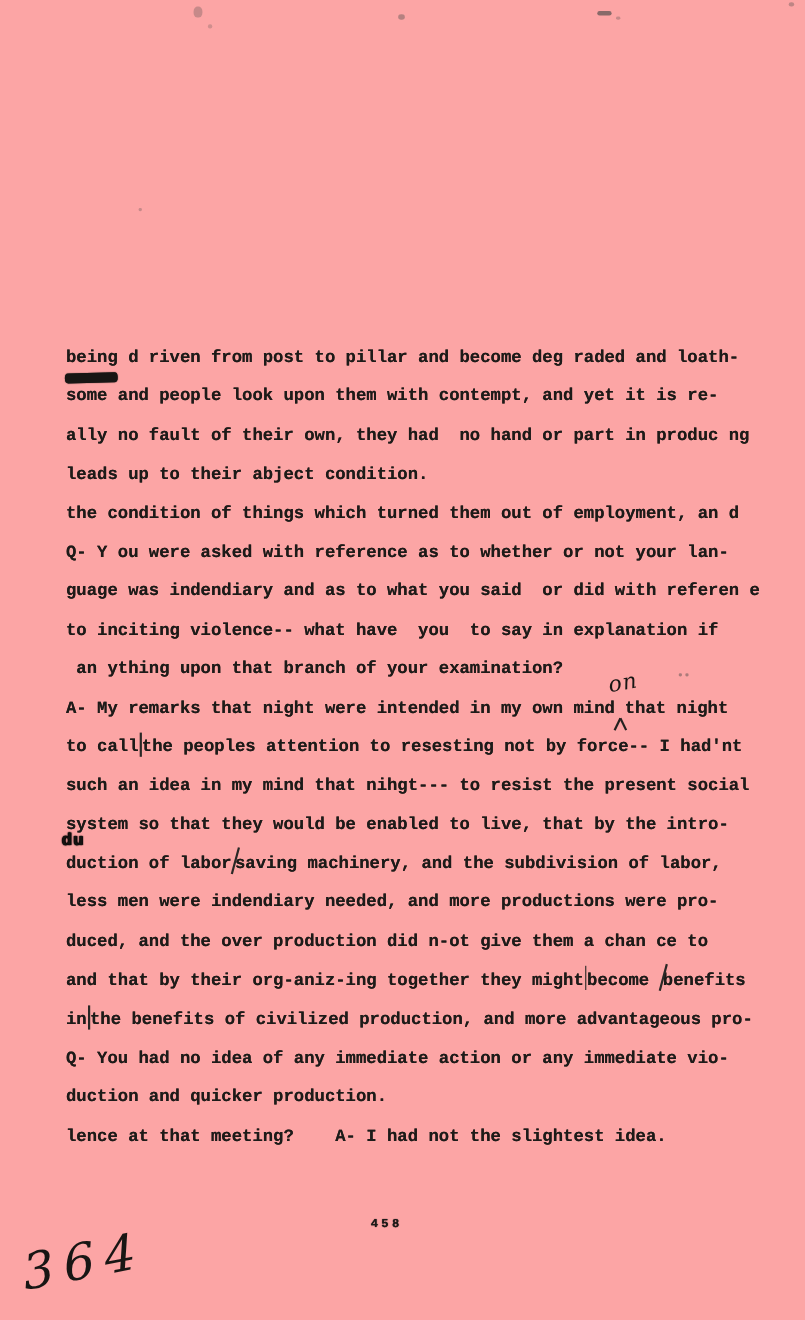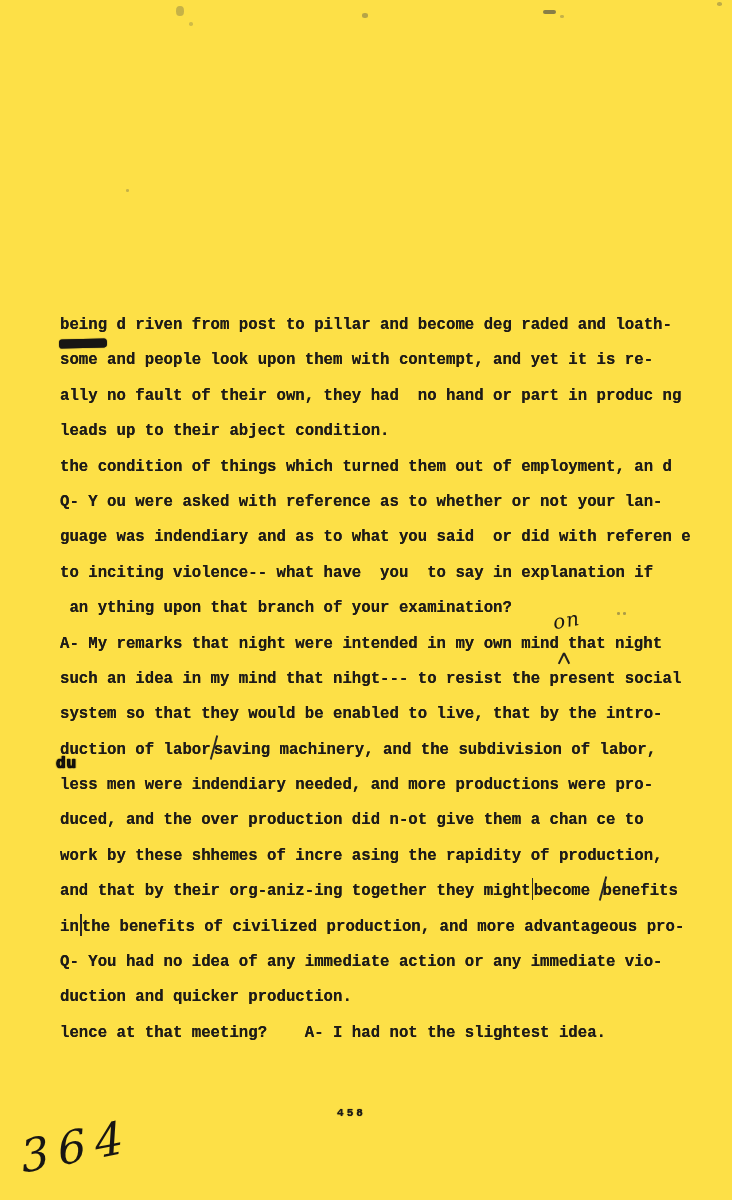--- a/index.html
+++ b/index.html
@@ -1,20 +1,20 @@
 <!DOCTYPE html>
 <html><head>
 <meta charset="utf-8">
 <style>
   html,body{margin:0;padding:0;background:#e8e8e6;}
   .page{
     position:relative;
     width:732px;height:1200px;
     margin:0 auto;
-    background:#fde047;
+    background:#fca5a5;
     overflow:hidden;
     font-family:"Liberation Mono", monospace;
     color:#1d1b19;
   }
   
   #transcript{
     position:absolute;left:60px;top:308px;width:660px;
     font-size:15.7px;font-weight:700;
     text-shadow:0 0 0.6px rgba(24,20,16,.85);
   }
@@ -97,26 +97,26 @@
       <div class="line"><span class="t">being d riven from post to pillar and become deg raded and loath-</span></div>
       <div class="line"><span class="t">some and people look upon them with contempt, and yet it is re-</span></div>
       <div class="line"><span class="t">ally no fault of their own, they had  no hand or part in produc ng</span></div>
       <div class="line"><span class="t">leads up to their abject condition.</span></div>
       <div class="line"><span class="t">the condition of things which turned them out of employment, an d</span></div>
       <div class="line"><span class="t">Q- Y ou were asked with reference as to whether or not your lan-</span></div>
       <div class="line"><span class="t">guage was indendiary and as to what you said  or did with referen e</span></div>
       <div class="line"><span class="t">to inciting violence-- what have  you  to say in explanation if</span></div>
       <div class="line"><span class="t"> an ything upon that branch of your examination?</span></div>
       <div class="line"><span class="t">A- My remarks that night were intended in my own mind</span><span class="insert"><span class="hand">on</span><span class="caret"></span></span><span class="t">that night</span></div>
+      <div class="line"><span class="t">to call</span><span class="vline"></span><span class="t">the peoples attention to resesting not by force-- I had'nt</span></div>
       <div class="line"><span class="t">such an idea in my mind that nihgt--- to resist the present social</span></div>
       <div class="line"><span class="t">system so that they would be enabled to live, that by the intro-</span></div>
       <div class="line"><span class="t">duction of labor</span><span class="slash"></span><span class="t">saving machinery, and the subdivision of labor,</span></div>
       <div class="line"><span class="t">less men were indendiary needed, and more productions were pro-</span></div>
       <div class="line"><span class="t">duced, and the over production did n-ot give them a chan ce to</span></div>
-      <div class="line"><span class="t">work by these shhemes of incre asing the rapidity of production,</span></div>
       <div class="line"><span class="t">and that by their org-aniz-ing together they might</span><span class="vline"></span><span class="t">become </span><span class="slash"></span><span class="t">benefits</span></div>
       <div class="line"><span class="t">in</span><span class="vline"></span><span class="t">the benefits of civilized production, and more advantageous pro-</span></div>
       <div class="line"><span class="t">Q- You had no idea of any immediate action or any immediate vio-</span></div>
       <div class="line"><span class="t">duction and quicker production.</span></div>
       <div class="line"><span class="t">lence at that meeting?    A- I had not the slightest idea.</span></div>
     </div>
 
   <div class="strike-blob"></div>
 
   <div class="overtype">du</div>

